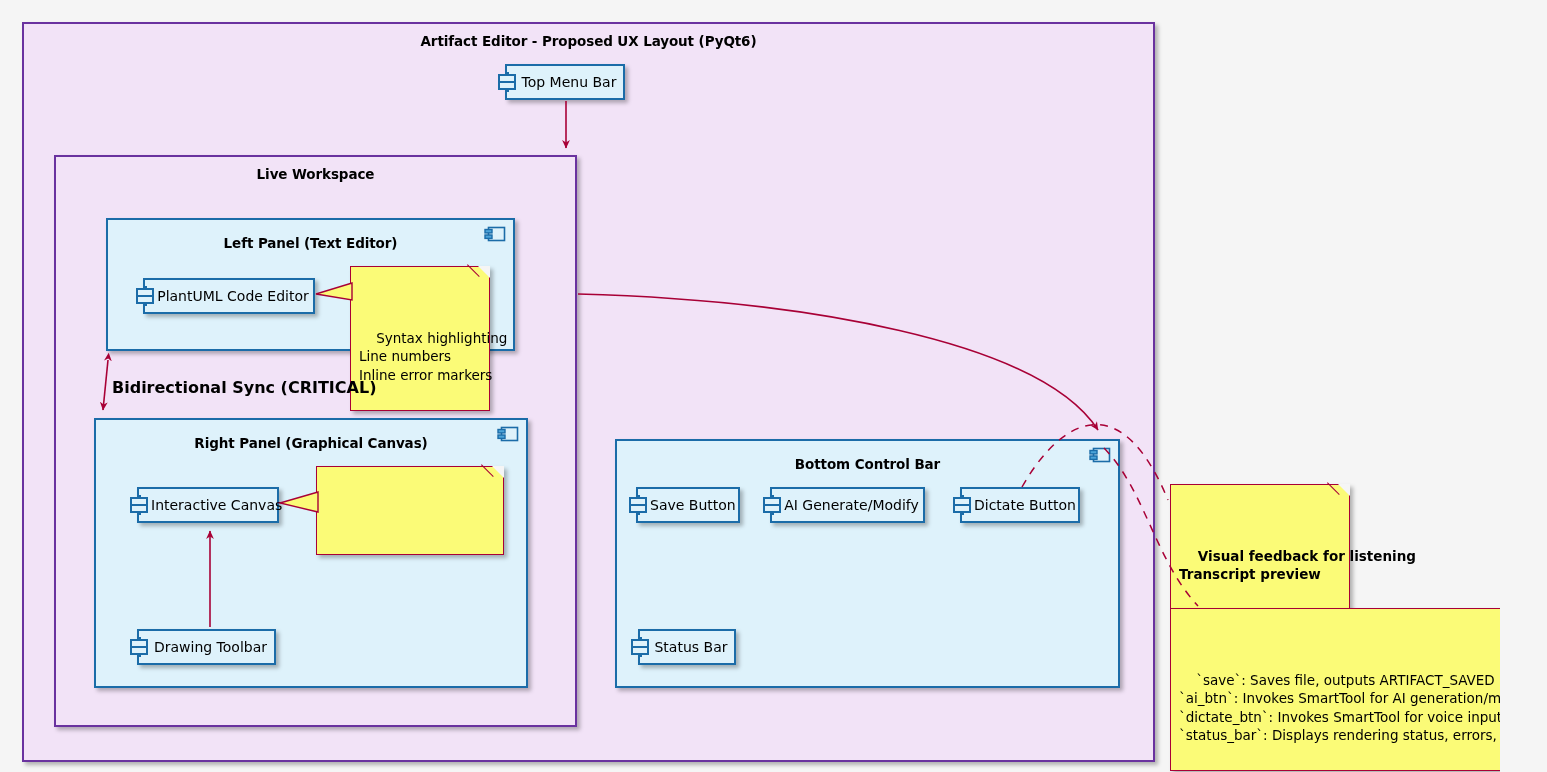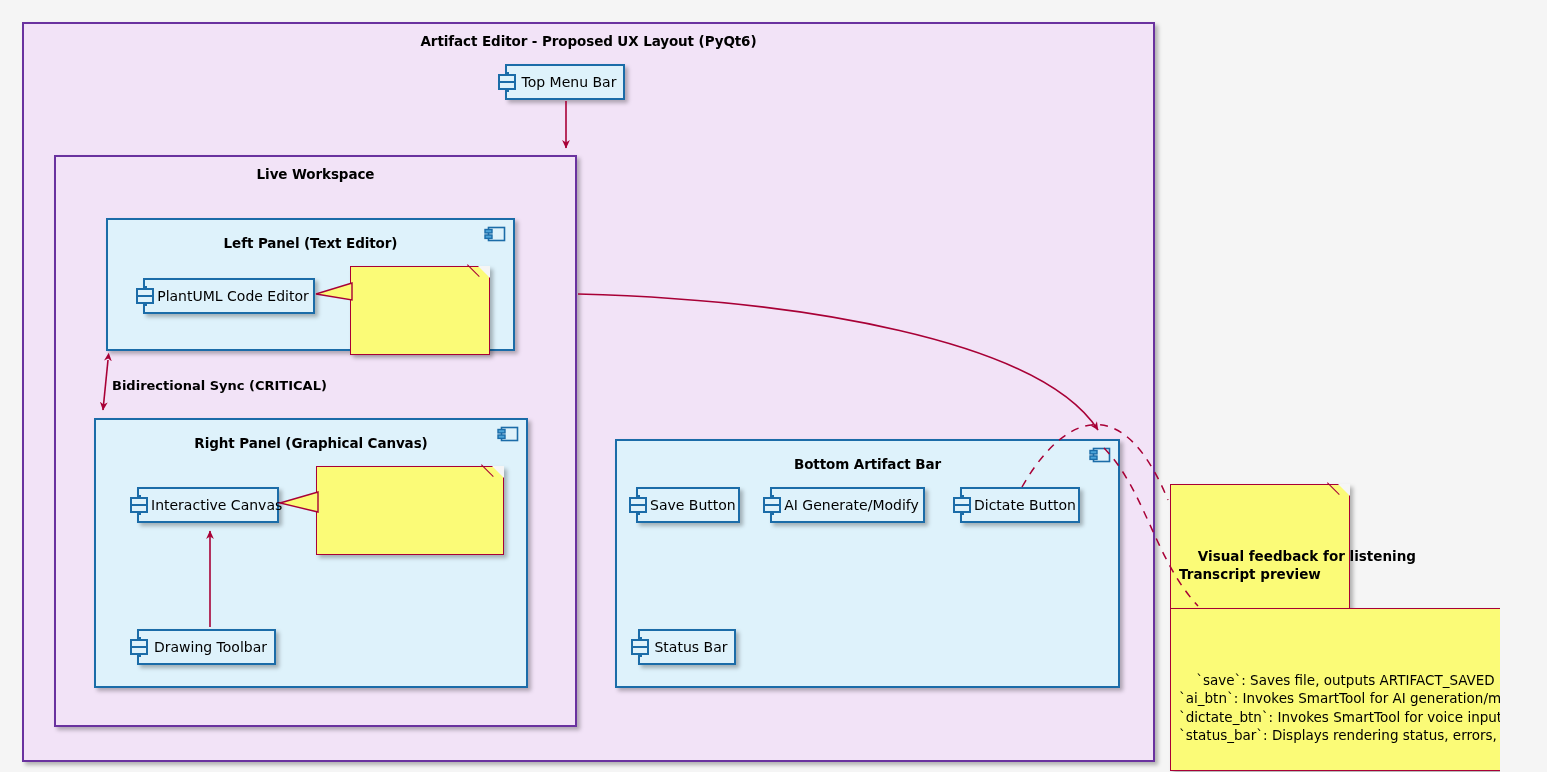--- a/index.html
+++ b/index.html
@@ -146,21 +146,21 @@
     position: absolute;
     left: 0;
     top: 0;
     width: 1547px;
     height: 772px;
     pointer-events: none;
   }
 
   .edge-label {
     position: absolute;
-    font-size: 13px;
+    font-size: 16px;
     font-weight: bold;
     color: #000000;
     white-space: nowrap;
   }
 </style>
 </head>
 <body>
 
 <div id="canvas">
 
@@ -191,20 +191,23 @@
   <div class="node" style="left:143px; top:278px; width:172px; height:36px;">
     <span class="spine"></span>
     <span class="tab top"></span>
     <span class="tab bot"></span>
     <span class="node-label">PlantUML Code Editor</span>
   </div>
 
   <div class="note" style="left:350px; top:266px; width:140px;">
     <span class="dogear"></span>
     <span class="dogear-line"></span>
+    <span>Syntax highlighting
+Line numbers
+Inline error markers</span>
   </div>
 
   <div class="compbox" style="left:94px; top:418px; width:434px; height:270px;">
     <div class="comp-title">Right Panel (Graphical Canvas)</div>
     <svg class="comp-icon" viewBox="0 0 22 16">
       <rect x="4.5" y="1.5" width="16" height="13" fill="#DEF2FB" stroke="#1B6CA8" stroke-width="1.6"></rect>
       <rect x="1" y="3.5" width="7" height="3.4" fill="#4BA3D8" stroke="#1B6CA8" stroke-width="1.4"></rect>
       <rect x="1" y="9" width="7" height="3.4" fill="#4BA3D8" stroke="#1B6CA8" stroke-width="1.4"></rect>
     </svg>
   </div>
@@ -224,21 +227,21 @@
   <div class="node" style="left:137px; top:629px; width:139px; height:36px;">
     <span class="spine"></span>
     <span class="tab top"></span>
     <span class="tab bot"></span>
     <span class="node-label">Drawing Toolbar</span>
   </div>
 
   <div class="edge-label" style="left:112px; top:378px;">Bidirectional Sync (CRITICAL)</div>
 
   <div class="compbox" style="left:615px; top:439px; width:505px; height:249px;">
-    <div class="comp-title">Bottom Artifact Bar</div>
+    <div class="comp-title">Bottom Control Bar</div>
     <svg class="comp-icon" viewBox="0 0 22 16">
       <rect x="4.5" y="1.5" width="16" height="13" fill="#DEF2FB" stroke="#1B6CA8" stroke-width="1.6"></rect>
       <rect x="1" y="3.5" width="7" height="3.4" fill="#4BA3D8" stroke="#1B6CA8" stroke-width="1.4"></rect>
       <rect x="1" y="9" width="7" height="3.4" fill="#4BA3D8" stroke="#1B6CA8" stroke-width="1.4"></rect>
     </svg>
   </div>
 
   <div class="node" style="left:636px; top:487px; width:104px; height:36px;">
     <span class="spine"></span>
     <span class="tab top"></span>

